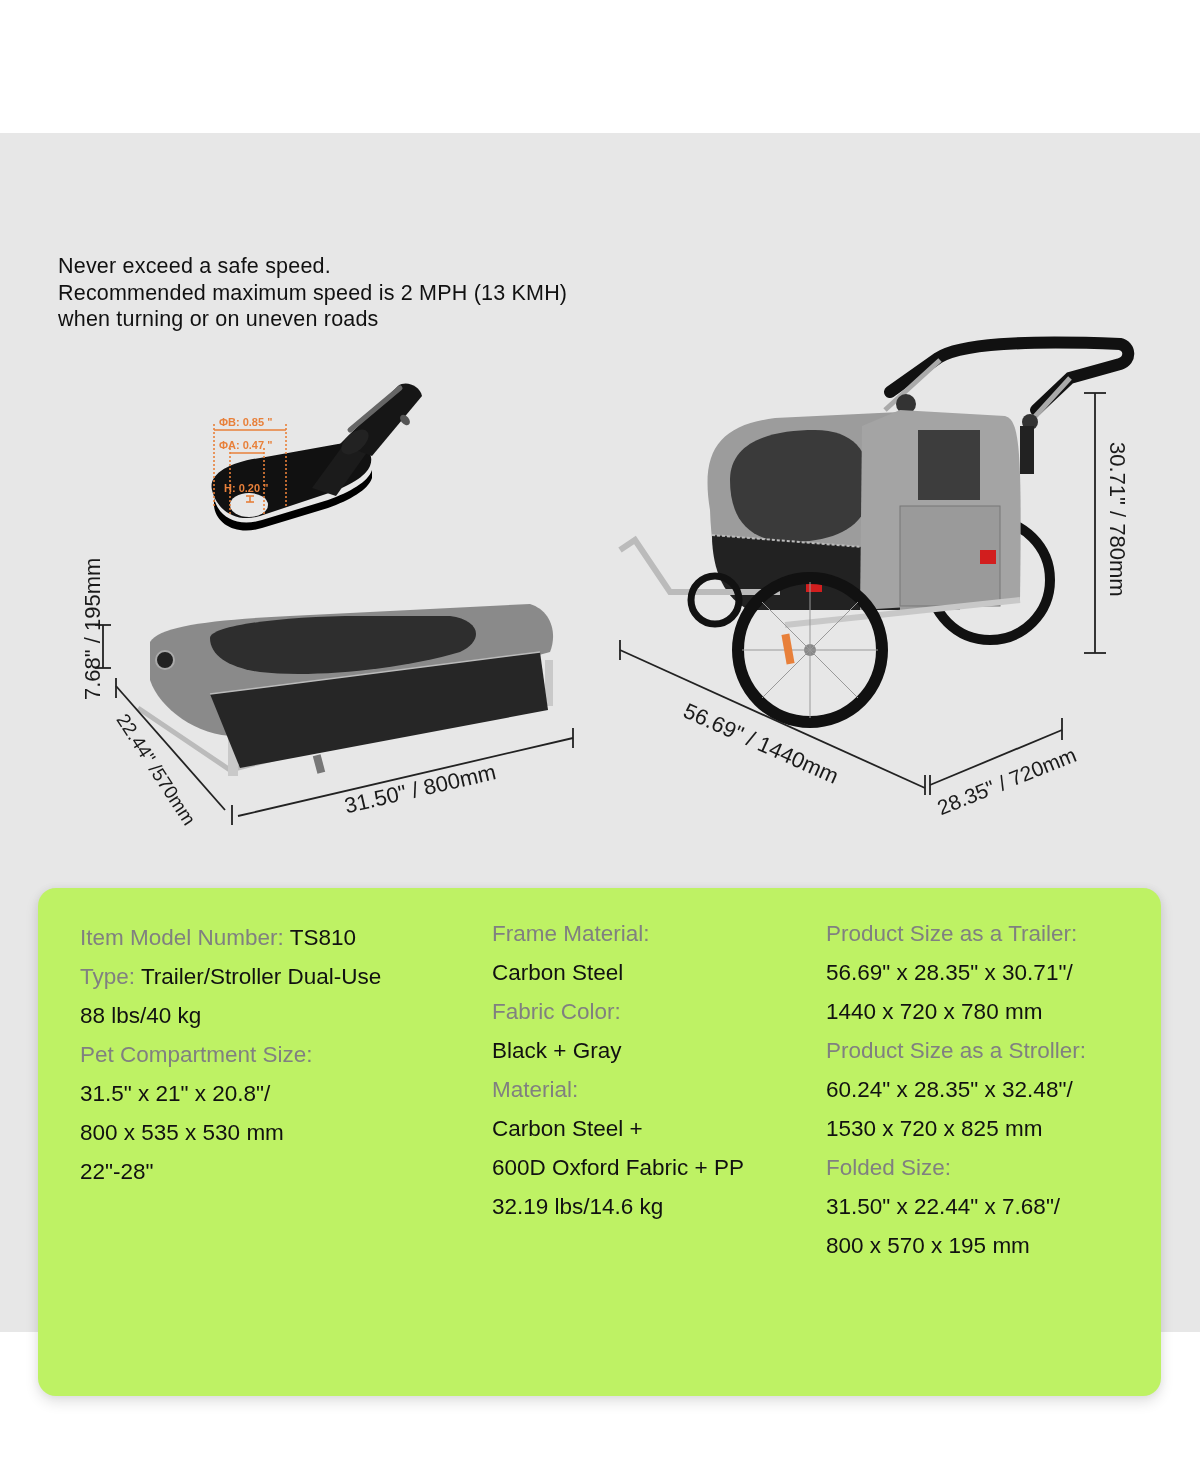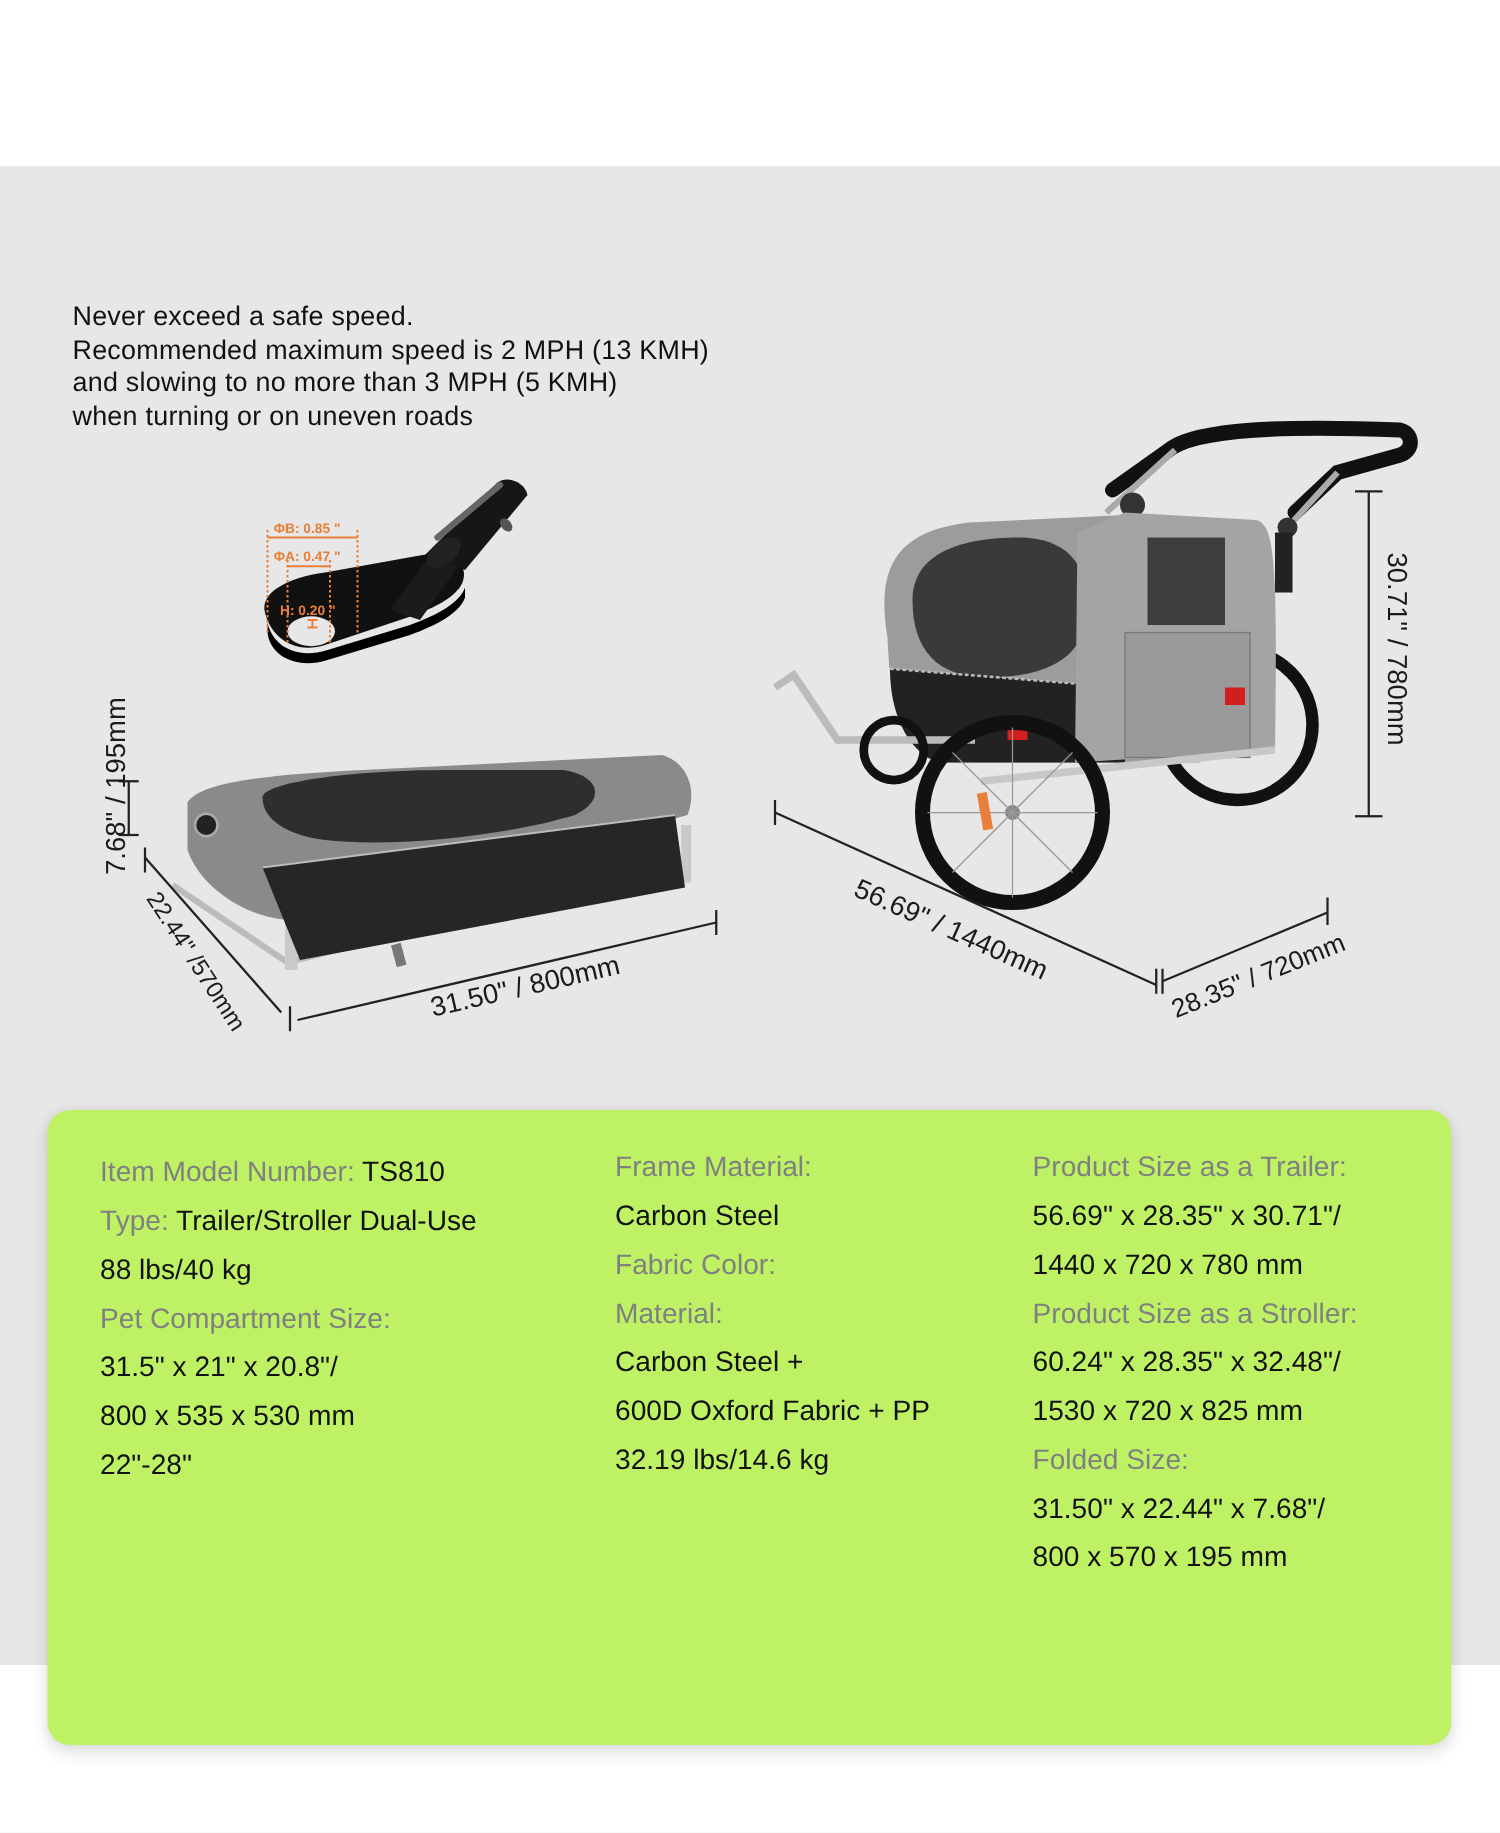--- a/index.html
+++ b/index.html
@@ -5,21 +5,21 @@
   * { box-sizing: border-box; margin: 0; padding: 0; }
   html, body { width: 1200px; height: 1466px; background: #ffffff; overflow: hidden; }
   body { font-family: "Liberation Sans", sans-serif; position: relative; }
 
   .panel {
     position: absolute; left: 0; top: 133px; width: 1200px; height: 1199px;
     background: #e7e7e7;
   }
 
   .warning {
-    position: absolute; left: 58px; top: 240px; width: 620px;
+    position: absolute; left: 58px; top: 253px; width: 620px;
     font-size: 21.5px; line-height: 26.5px; color: #111; letter-spacing: 0.2px;
   }
   .warning div { white-space: nowrap; }
 
   .figure { position: absolute; }
   .dim-text {
     position: absolute; font-size: 22px; color: #1a1a1a; white-space: nowrap;
     transform-origin: left top;
   }
 
@@ -36,21 +36,20 @@
   .val { color: #111111; }
 </style>
 </head>
 <body>
 
 <div class="panel"></div>
 
 <div class="warning">
   <div>Never exceed a safe speed.</div>
   <div>Recommended maximum speed is 2 MPH (13 KMH)</div>
-  <div>and slowing to no more than 3 MPH (5 KMH)</div>
   <div>when turning or on uneven roads</div>
 </div>
 
 <div class="figure" style="left:200px; top:378px; width:240px; height:170px;">
   <svg width="240" height="170" viewBox="0 0 240 170">
 
     <path d="M12 112 C8 96 30 84 60 80 L138 66 C160 62 176 72 170 88 C166 98 150 108 126 116 L60 138 C34 146 16 130 12 112 Z" fill="#111"></path>
     <path d="M14 120 C18 138 36 150 62 142 L128 122 C150 114 168 104 172 92 L172 100 C168 112 150 122 128 130 L62 150 C36 158 16 146 14 128 Z" fill="#000"></path>
     <ellipse cx="49" cy="127" rx="19" ry="12" fill="#e7e7e7"></ellipse>
 
@@ -168,20 +167,21 @@
     <div class="spec-line lbl">Pet Compartment Size:</div>
     <div class="spec-line val">31.5" x 21" x 20.8"/</div>
     <div class="spec-line val">800 x 535 x 530 mm</div>
     <div class="spec-line val">22"-28"</div>
   </div>
 
   <div class="spec-col" style="left:454px; top:26px;">
     <div class="spec-line lbl">Frame Material:</div>
     <div class="spec-line val">Carbon Steel</div>
     <div class="spec-line lbl">Fabric Color:</div>
+    <div class="spec-line val">Black + Gray</div>
     <div class="spec-line lbl">Material:</div>
     <div class="spec-line val">Carbon Steel +</div>
     <div class="spec-line val">600D Oxford Fabric + PP</div>
     <div class="spec-line val">32.19 lbs/14.6 kg</div>
   </div>
 
   <div class="spec-col" style="left:788px; top:26px;">
     <div class="spec-line lbl">Product Size as a Trailer:</div>
     <div class="spec-line val">56.69" x 28.35" x 30.71"/</div>
     <div class="spec-line val">1440 x 720 x 780 mm</div>

